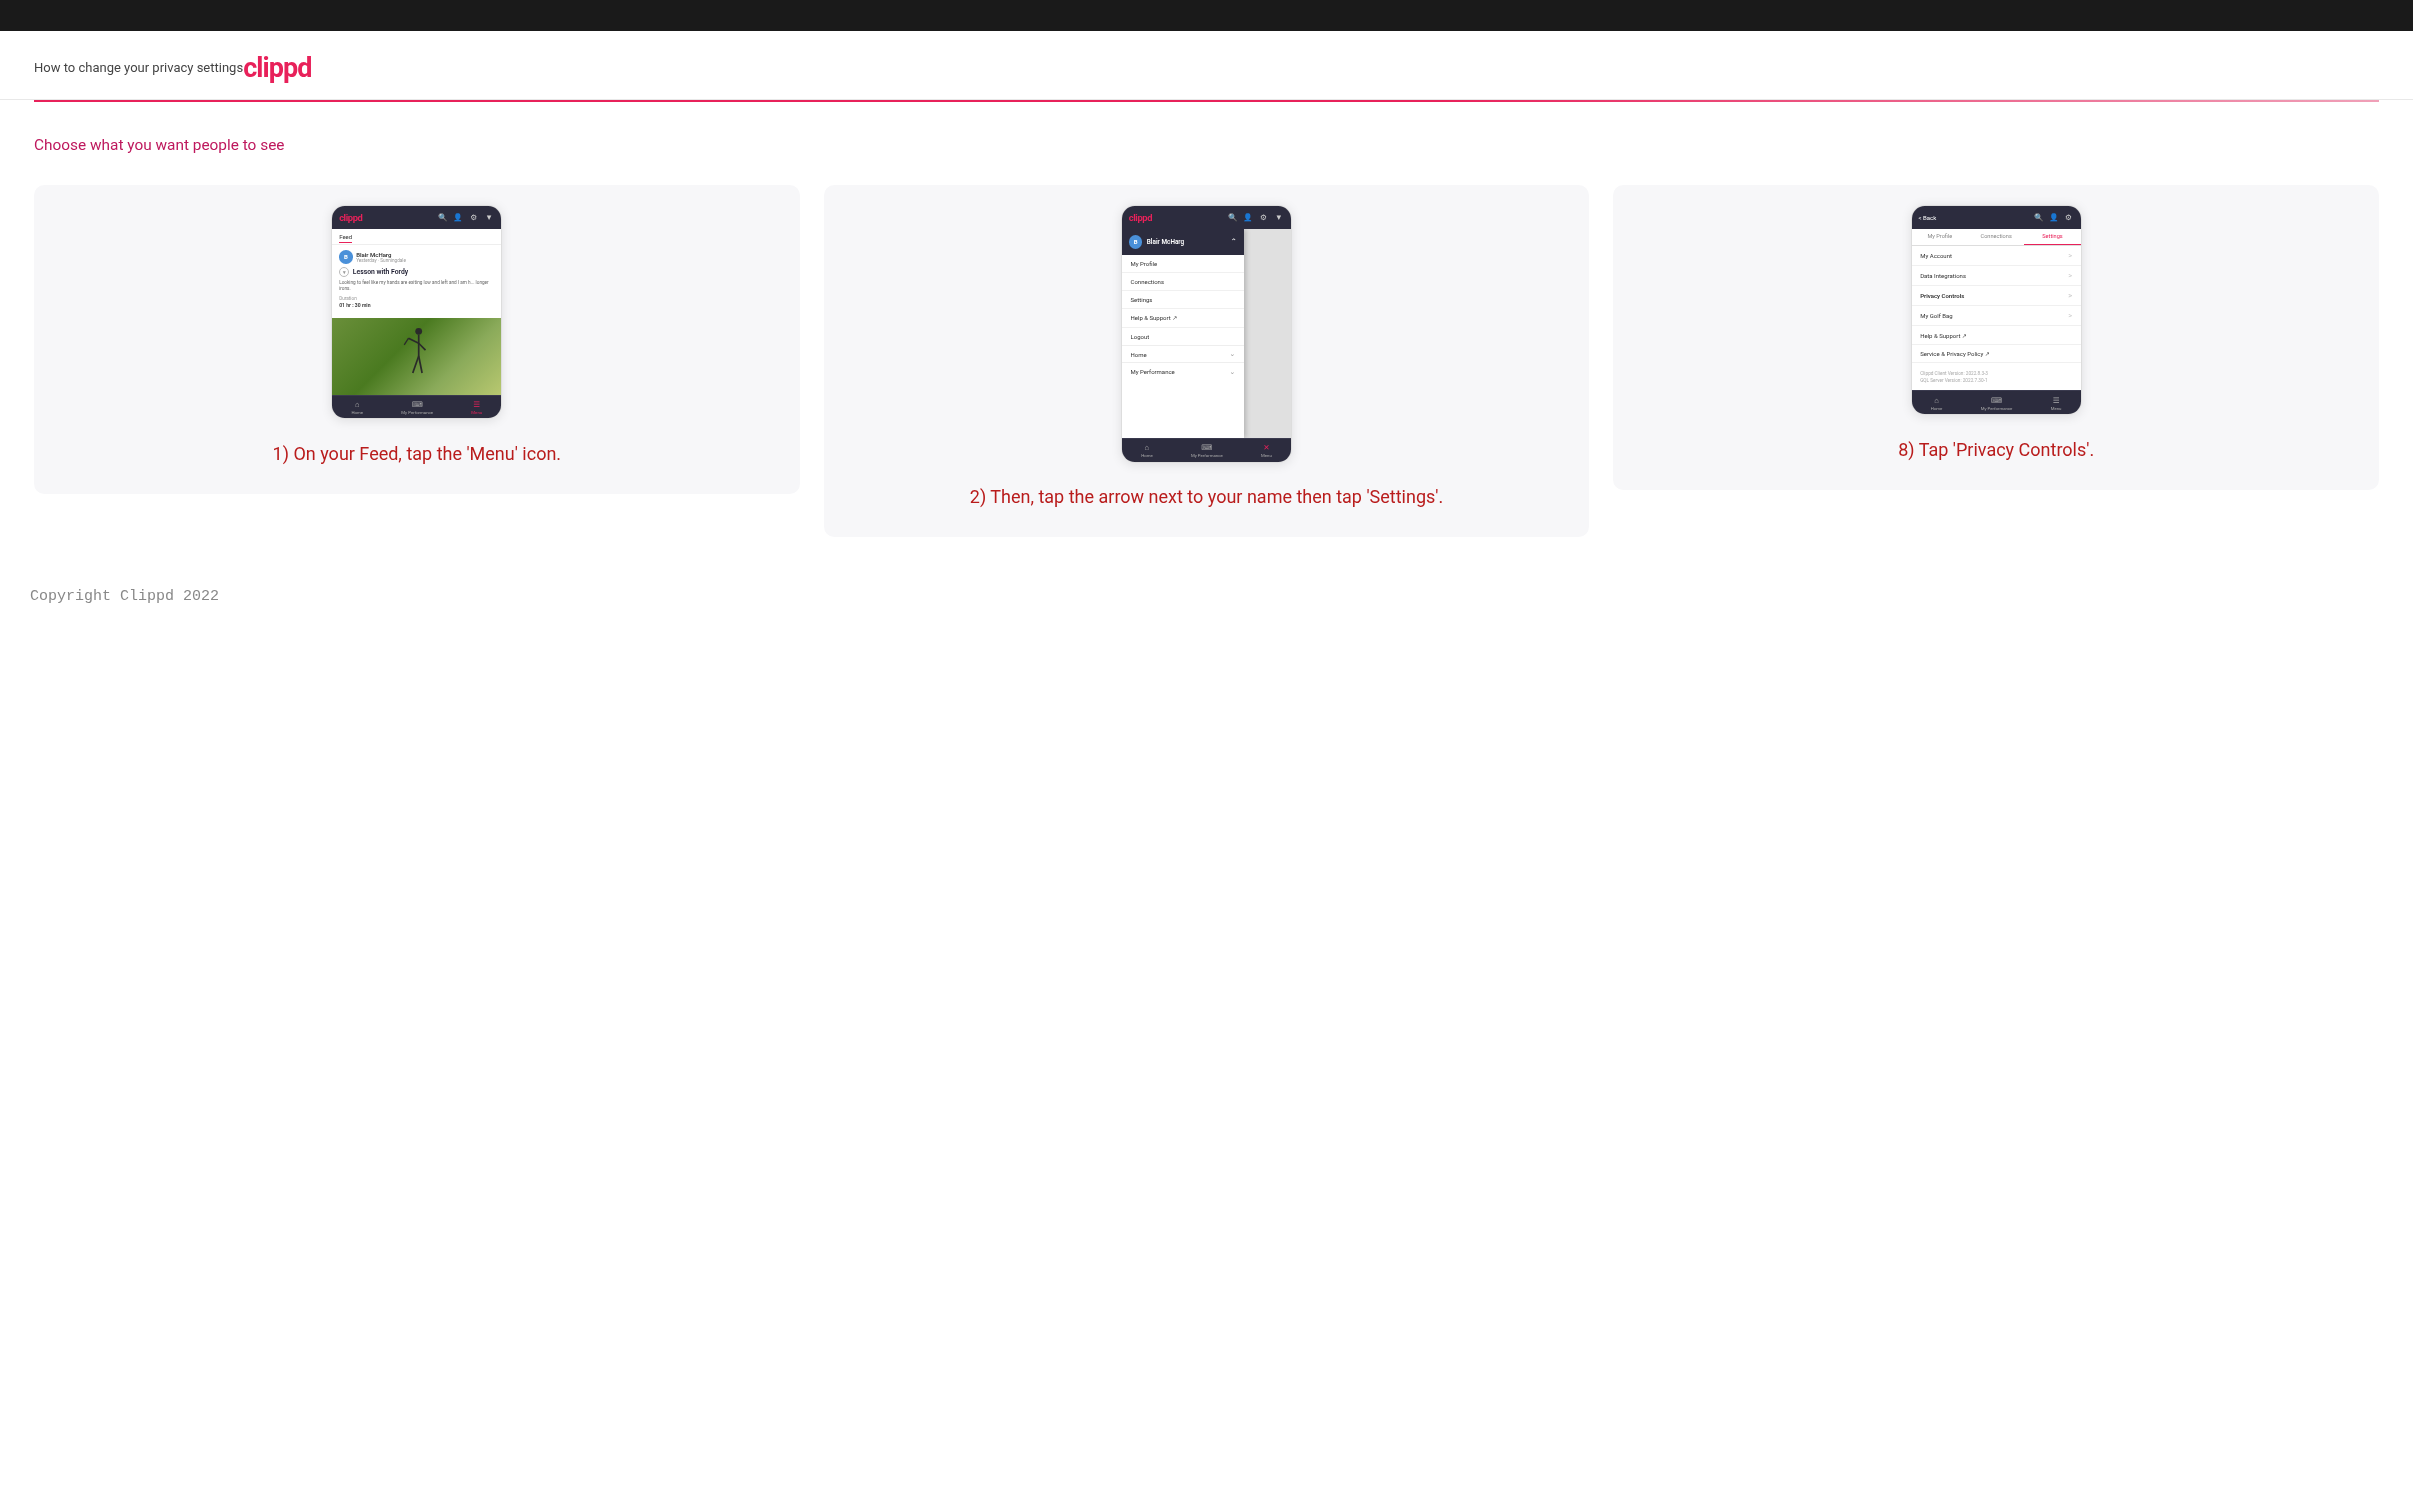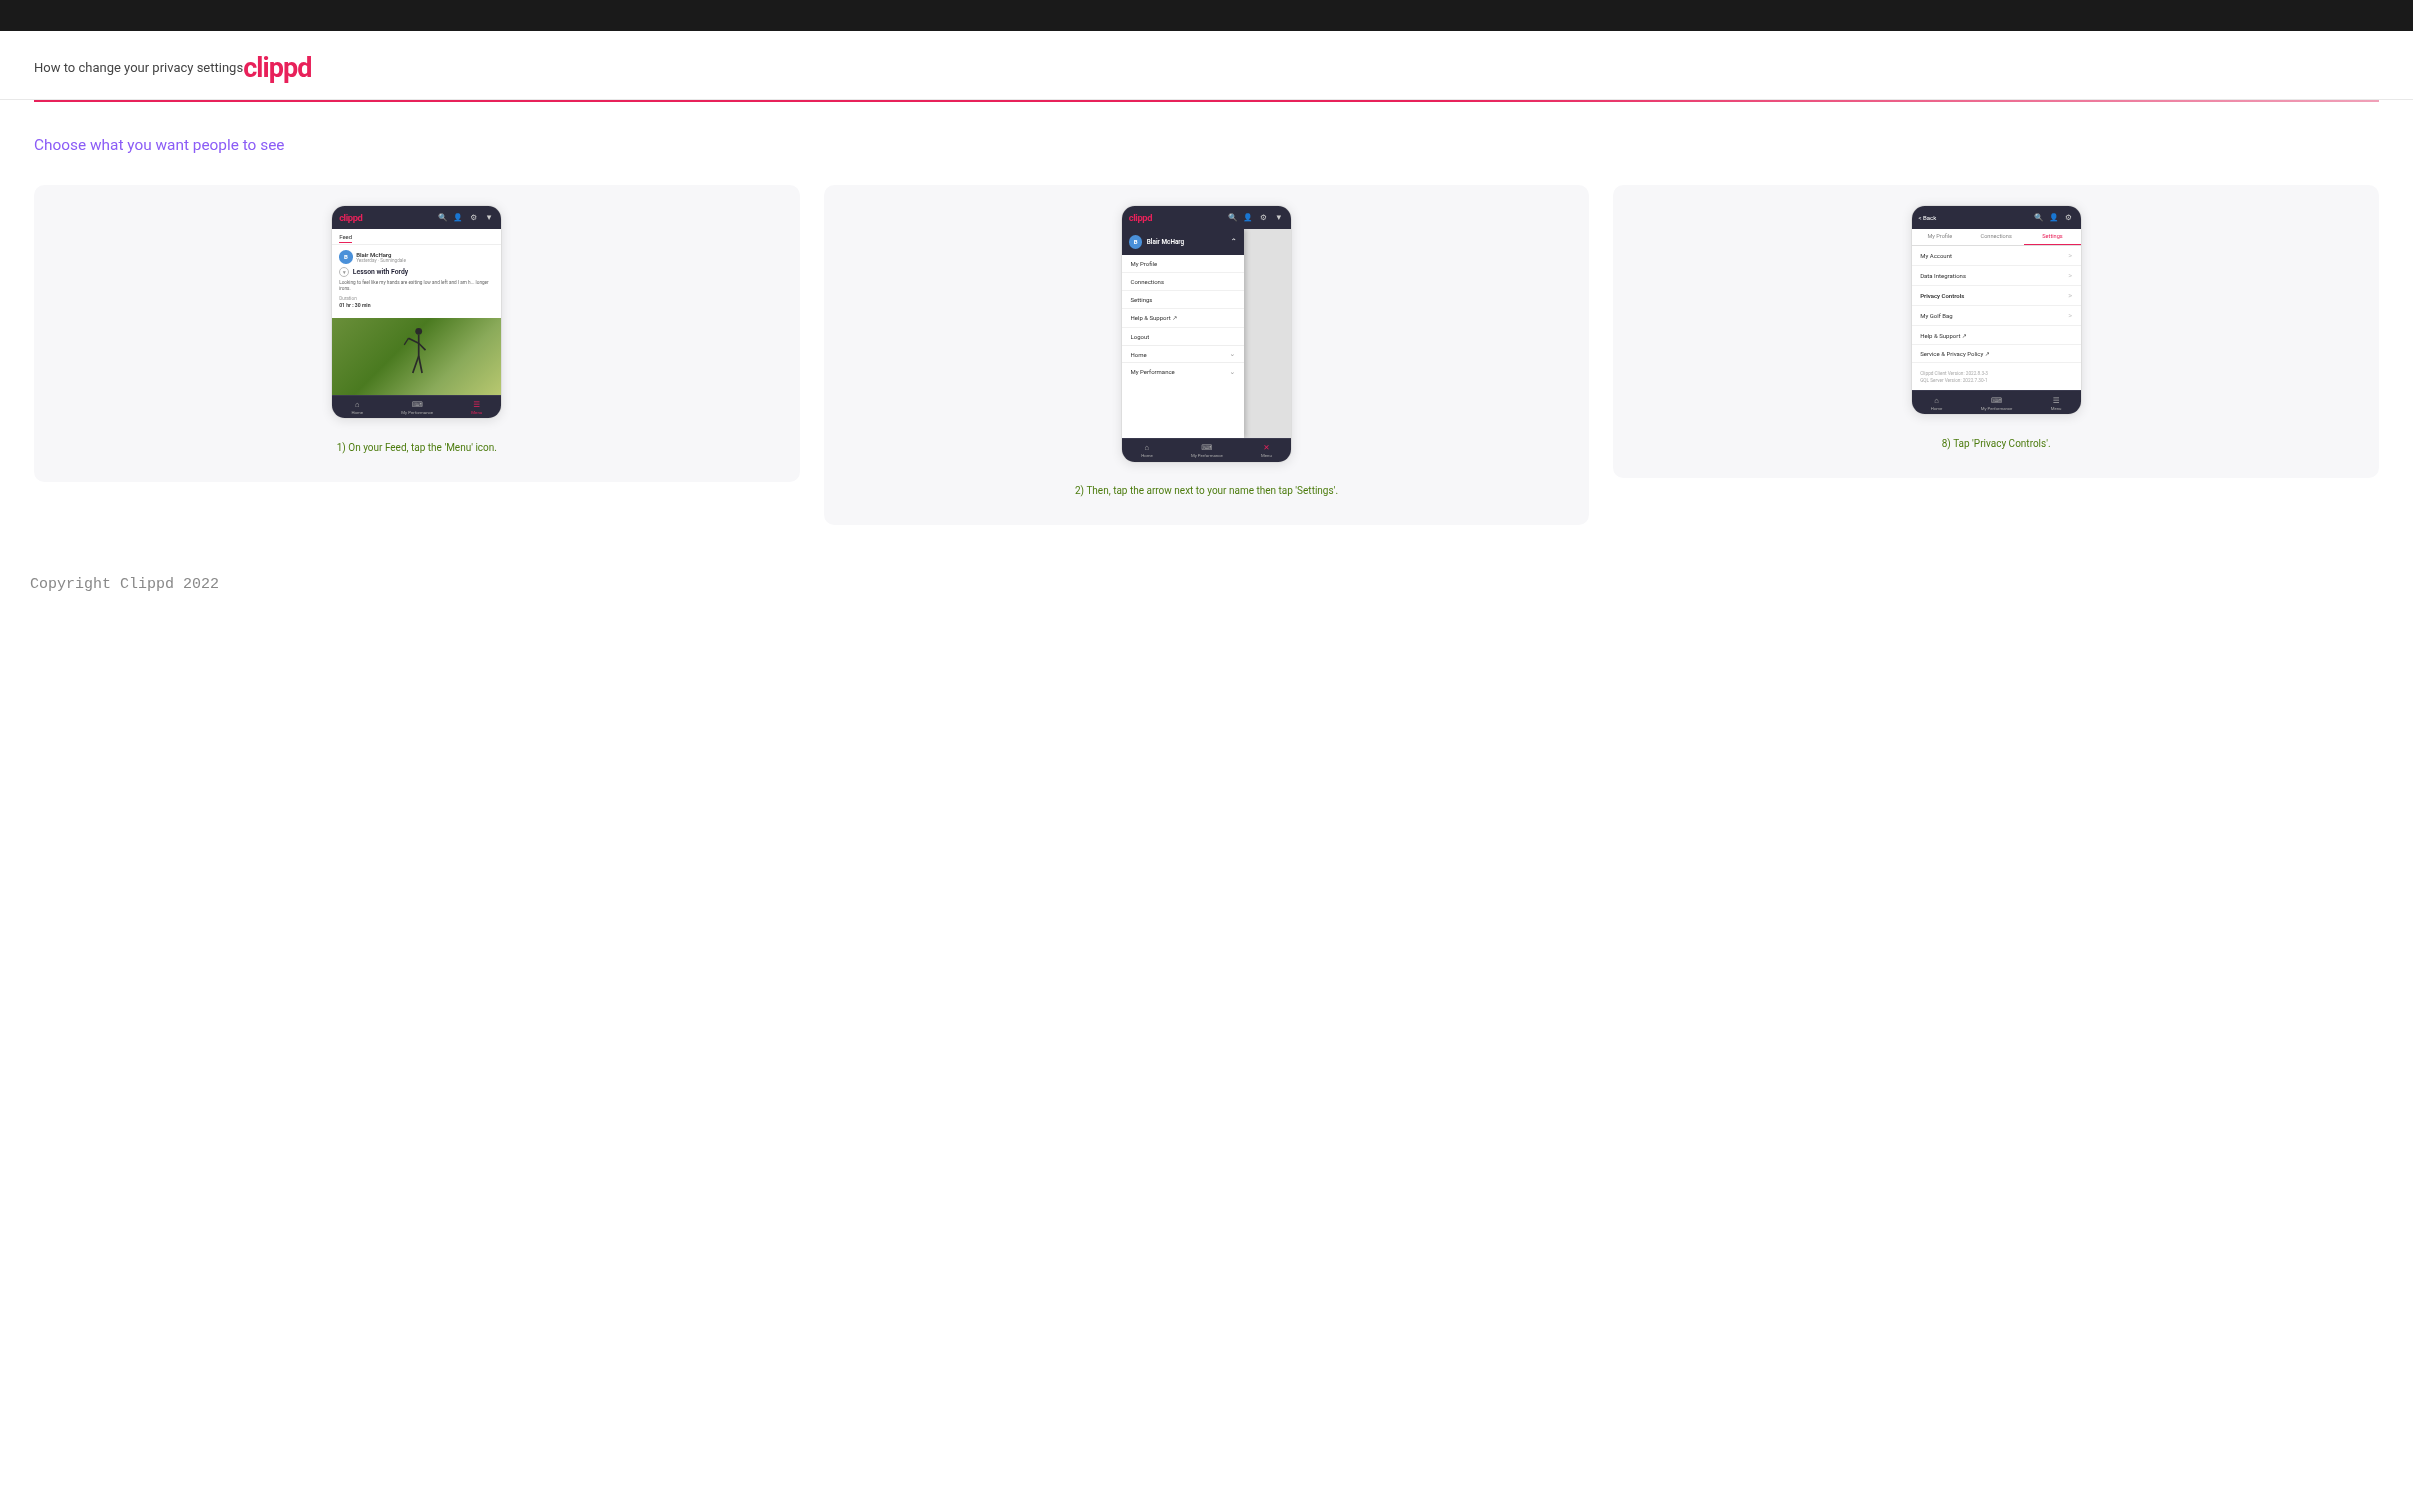--- a/index.html
+++ b/index.html
@@ -52,21 +52,21 @@
 
     .page-heading {
       font-size: 24px;
       font-weight: 700;
       color: #1a1a2e;
       margin-bottom: 6.8px;
     }
 
     .page-subheading {
       font-size: 15.4px;
-      color: #8b5cf6;
+      color: #be185d;
       font-weight: 400;
       margin-bottom: 31px;
     }
 
     
     .steps-row {
       display: flex;
       gap: 24px;
       align-items: flex-start;
     }
@@ -75,22 +75,22 @@
       flex: 1;
       background: #f7f7f9;
       border-radius: 10.3px;
       padding: 20.5px 17px 27px 17px;
       display: flex;
       flex-direction: column;
       align-items: center;
     }
 
     .step-description {
-      font-size: 10px;
-      color: #4d7c0f;
+      font-size: 18px;
+      color: #b91c1c;
       text-align: right;
       margin-top: 20.5px;
       line-height: 1.5;
     }
 
     
     .phone-mockup {
       width: 171px;
       border-radius: 13.7px;
       overflow: hidden;

